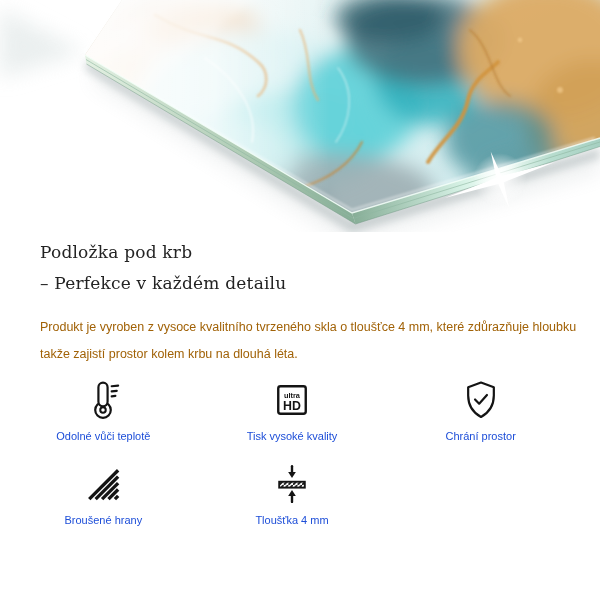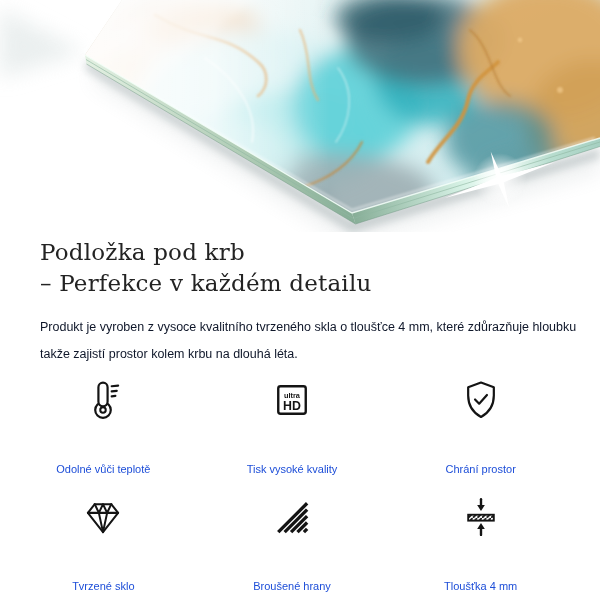--- a/index.html
+++ b/index.html
@@ -17,44 +17,43 @@
     width: 600px;
     height: 232px;
     overflow: hidden;
   }
   .hero svg { display: block; }
   .content { padding: 0 40px; }
   .title {
     margin: 5px 0 4px 0;
     font-family: "DejaVu Serif", "Liberation Serif", serif;
     font-weight: 400;
-    font-size: 23px;
+    font-size: 17px;
     line-height: 31px;
     color: #232323;
     letter-spacing: 0.2px;
   }
   .desc {
     margin-top: 15px;
     font-size: 12.5px;
     line-height: 27px;
-    color: #0f172a;
+    color: #a16207;
   }
   .desc div { white-space: nowrap; }
   .features {
     margin: 10px 0 0 9px;
     width: 566px;
     display: grid;
     grid-template-columns: repeat(3, 1fr);
     row-gap: 20px;
   }
   .feature {
     display: flex;
     flex-direction: column;
     align-items: center;
-    gap: 33px;
   }
   .feature svg { width: 44px; height: 44px; display: block; }
   .feature-label {
     margin-top: 8px;
     font-size: 11px;
     color: #1d4ed8;
     white-space: nowrap;
   }
 </style>
 </head>
@@ -203,32 +202,20 @@
     <div class="feature">
       <svg viewBox="0 0 48 48">
         <g stroke="#141414" stroke-width="2.4" fill="none" stroke-linecap="round" stroke-linejoin="round">
           <path d="M24 5 L38 10 V19 C38 30 32 38 24 42.5 C16 38 10 30 10 19 V10 Z"></path>
           <polyline points="17.5,23.5 22,28 30.5,18.5"></polyline>
         </g>
       </svg>
       <div class="feature-label">Chrání prostor</div>
     </div>
 
-    <div class="feature">
-      <svg viewBox="0 0 48 48">
-        <g stroke="#141414" stroke-width="2.2" fill="none" stroke-linecap="round" stroke-linejoin="round">
-          <path d="M15 10 L33 10 L40.5 19.5 L24 40.5 L7.5 19.5 Z"></path>
-          <polyline points="15,10 19.5,19.5 24,10 28.5,19.5 33,10"></polyline>
-          <line x1="7.5" y1="19.5" x2="40.5" y2="19.5"></line>
-          <line x1="19.5" y1="19.5" x2="24" y2="40.5"></line>
-          <line x1="28.5" y1="19.5" x2="24" y2="40.5"></line>
-        </g>
-      </svg>
-      <div class="feature-label">Tvrzené sklo</div>
-    </div>
 
     <div class="feature">
       <svg viewBox="0 0 48 48">
         <g stroke="#141414" stroke-width="3.6" fill="none" stroke-linecap="butt">
           <line x1="9" y1="40.5" x2="40.5" y2="9"></line>
           <line x1="16" y1="40.5" x2="40.5" y2="16"></line>
           <line x1="23" y1="40.5" x2="40.5" y2="23"></line>
           <line x1="30" y1="40.5" x2="40.5" y2="30"></line>
           <line x1="37" y1="40.5" x2="40.5" y2="37"></line>
         </g>

